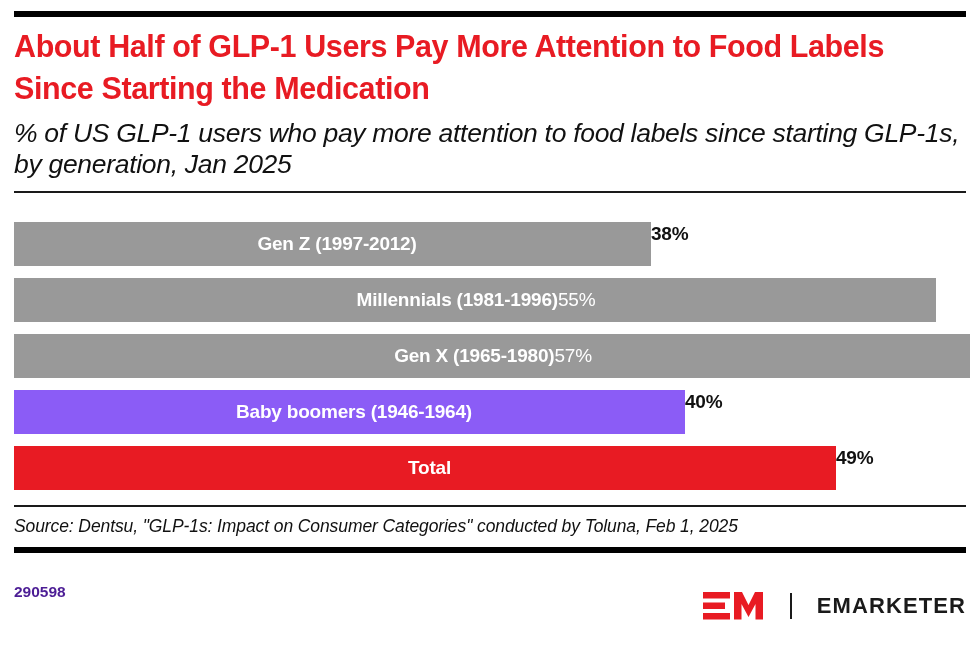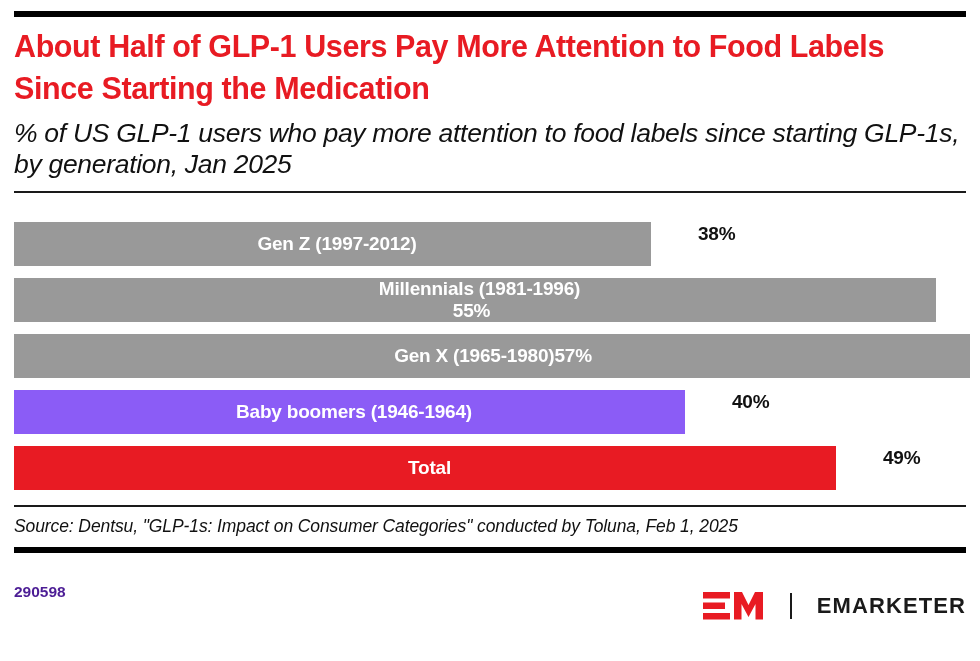--- a/index.html
+++ b/index.html
@@ -82,40 +82,38 @@
     font-family: "Liberation Sans", sans-serif;
     font-weight: bold;
     font-size: 19px;
     letter-spacing: -0.2px;
     white-space: nowrap;
     padding-left: 9px;
   }
   .val-inside {
     color: #ffffff;
     font-family: "Liberation Sans", sans-serif;
-    font-weight: bold;
+    font-weight: normal;
     font-size: 19px;
     letter-spacing: -0.2px;
     white-space: nowrap;
     padding-right: 7px;
   }
   .val-outside {
     position: absolute;
     top: 0;
     height: 44px;
     display: flex;
     align-items: center;
     color: #111111;
     font-family: "Liberation Sans", sans-serif;
     font-weight: bold;
     font-size: 19px;
     letter-spacing: -0.2px;
     white-space: nowrap;
-    padding-left: 10px;
-    margin-left: 37px;
   }
 
   .source-rule-top { margin-top: 25px; }
   .source {
     font-family: "Liberation Sans", sans-serif;
     font-style: italic;
     font-size: 17.5px;
     line-height: 23px;
     color: #111111;
     margin-top: 8px;
@@ -174,21 +172,21 @@
   <div class="rule-thin header-rule"></div>
 
   <div class="chart" id="chart">
       <div class="row">
         <div class="bar" style="width: 637px; background: rgb(153, 153, 153);">
           <span class="bar-label">Gen Z (1997-2012)</span>
         </div>
         <span class="val-outside" style="left: 637px;">38%</span>
       </div>
       <div class="row">
-        <div class="bar" style="width: 922px; background: rgb(153, 153, 153); flex-direction: column;">
+        <div class="bar" style="width: 922px; background: rgb(153, 153, 153);">
           <span class="bar-label">Millennials (1981-1996)</span>
           <span class="val-inside">55%</span>
         </div>
       </div>
       <div class="row">
         <div class="bar" style="width: 956px; background: rgb(153, 153, 153);">
           <span class="bar-label">Gen X (1965-1980)</span>
           <span class="val-inside">57%</span>
         </div>
       </div>

